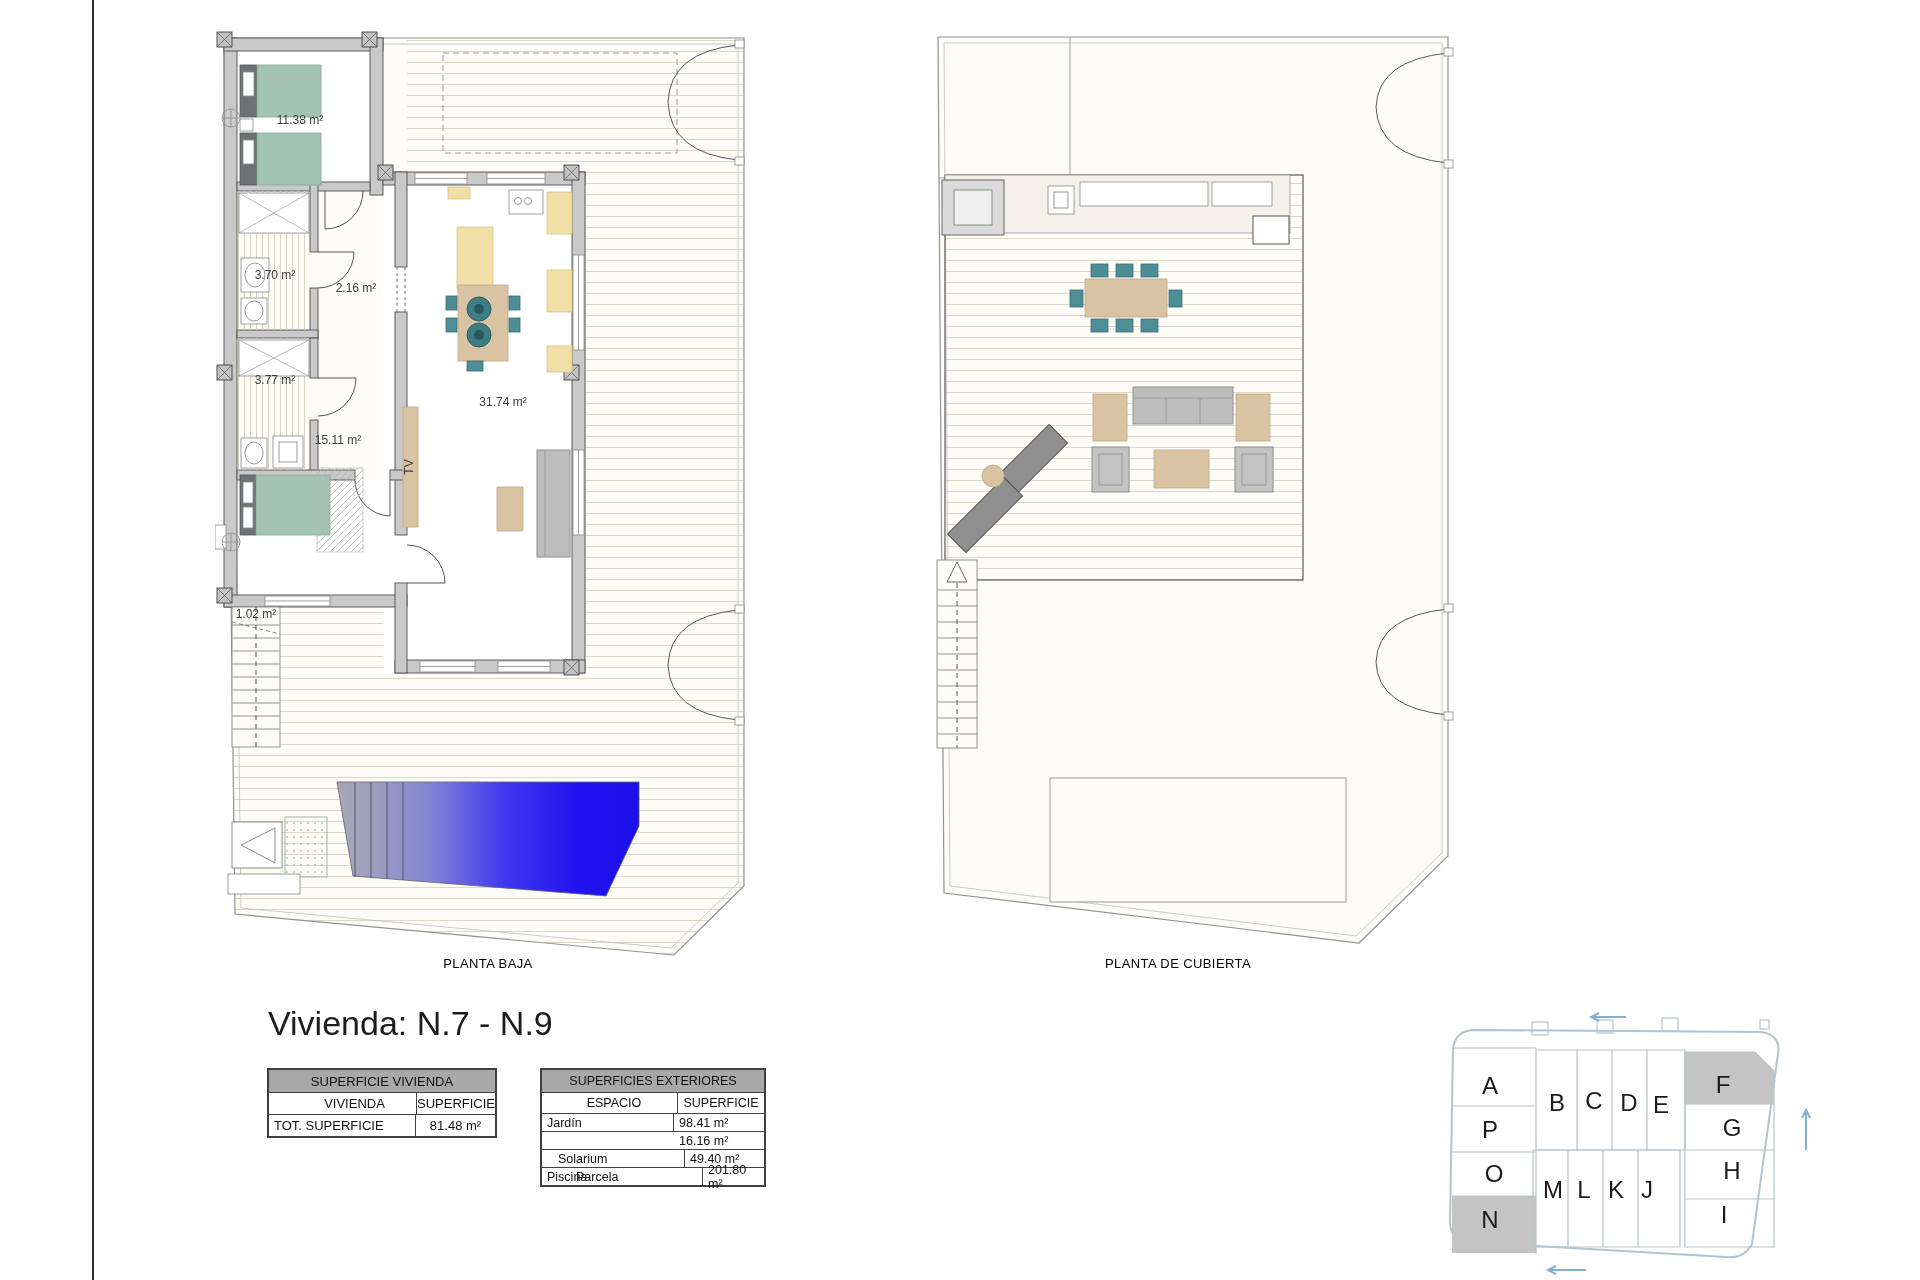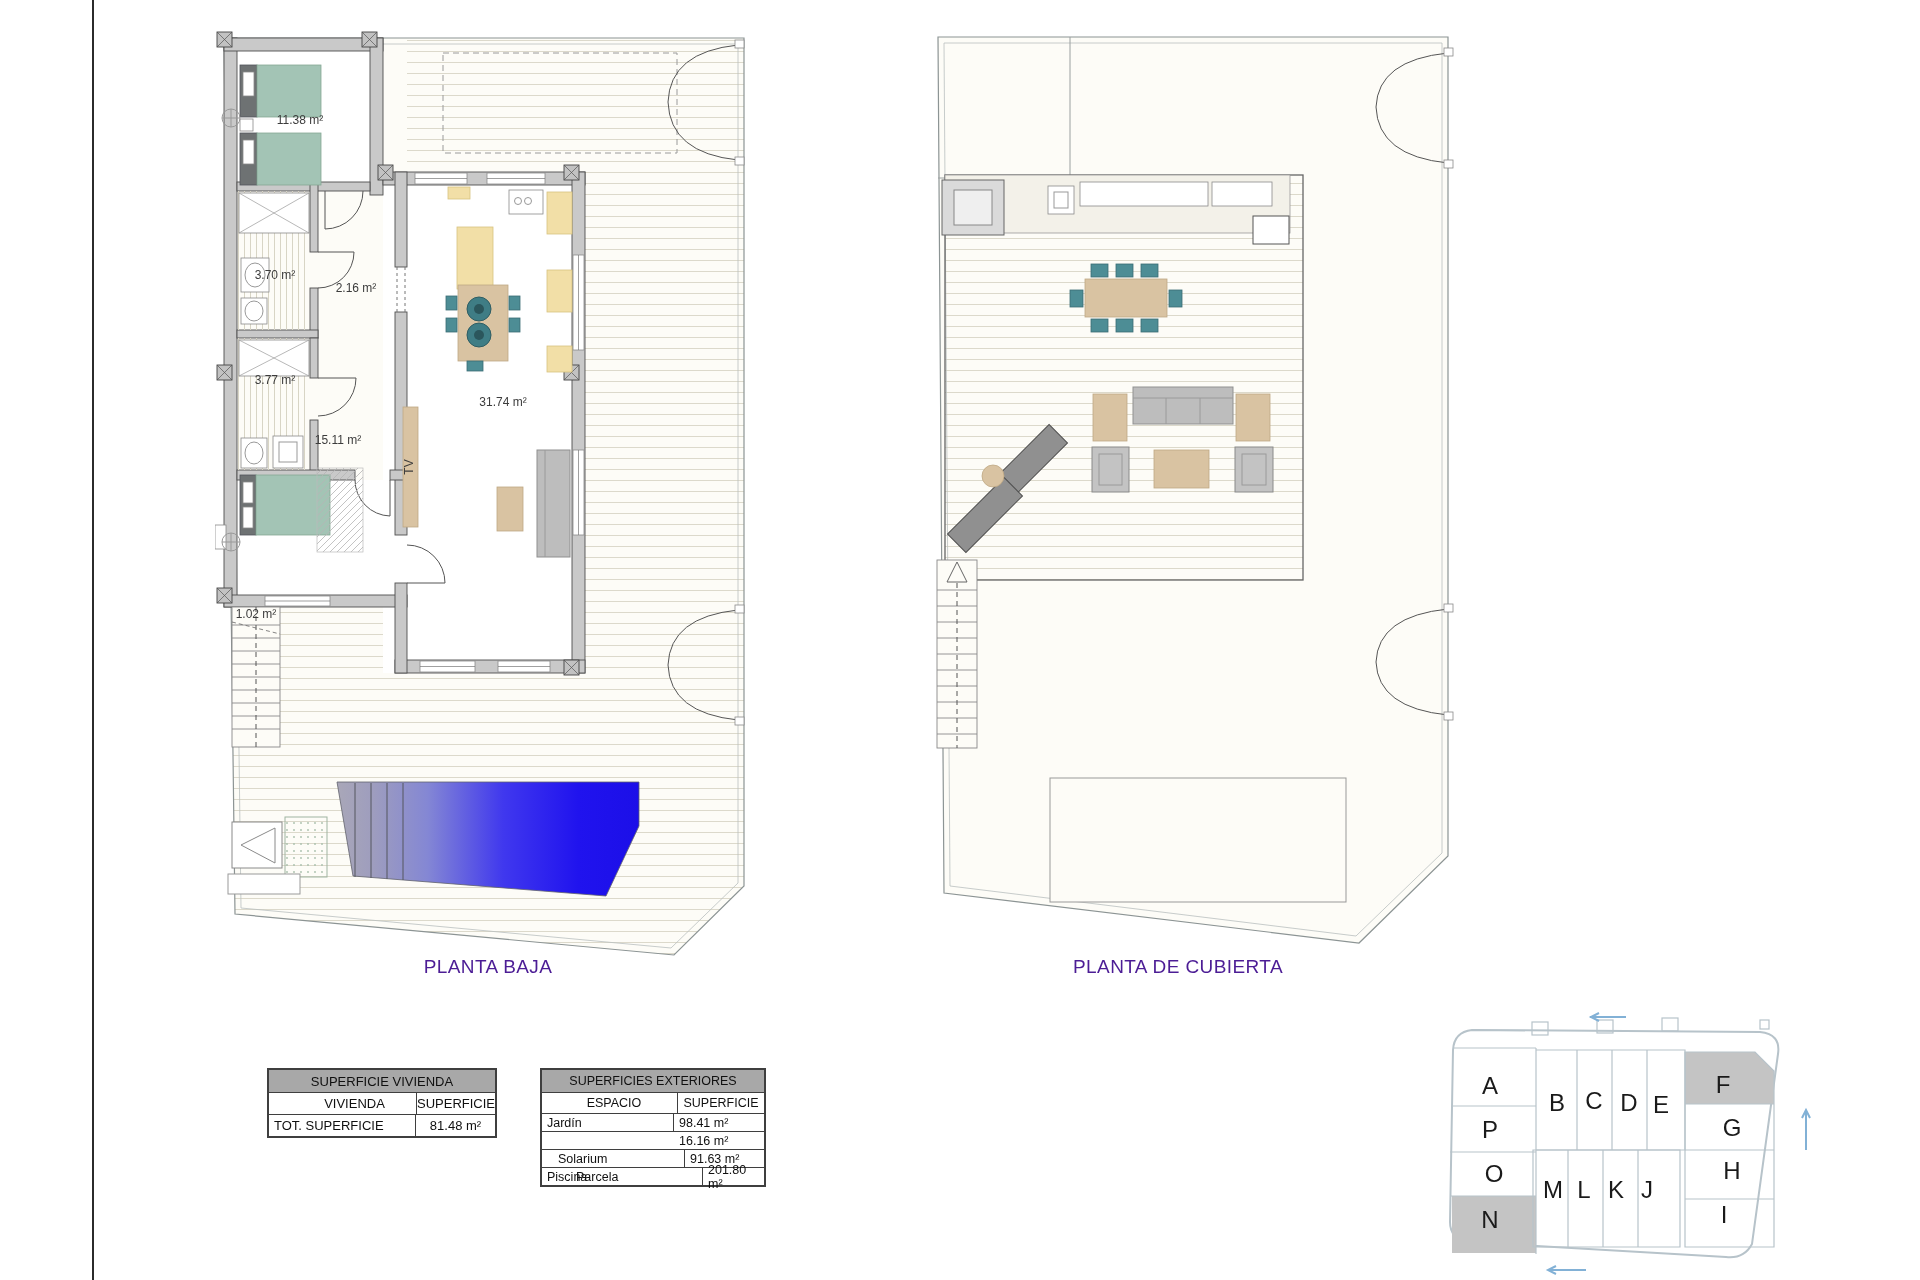--- a/index.html
+++ b/index.html
@@ -12,21 +12,21 @@
   .pill{fill:#c2c2c2;stroke:#444;stroke-width:0.9;}
   .c-sage{fill:var(--sage_bed,#a3c4b5);stroke:#85a895;stroke-width:0.8;}
   .c-teal{fill:var(--teal_furniture,#4d8d95);stroke:#3a6d74;stroke-width:0.8;}
   .c-tan{fill:var(--tan_wood,#d9c3a2);stroke:#bfa884;stroke-width:0.8;}
   .c-yel{fill:var(--kitchen_yellow,#f2dfa7);stroke:#d8c280;stroke-width:0.8;}
   .dark{fill:#6e7273;stroke:#50545a;stroke-width:0.8;}
   .wht{fill:#ffffff;stroke:#8a8a8a;stroke-width:0.8;}
   .arc{fill:none;stroke:#555;stroke-width:1;}
   .oline{fill:none;stroke:#8c9494;stroke-width:1.2;}
   .oline2{fill:none;stroke:#b9bfbf;stroke-width:0.8;}
-  .caption{font-size:19px;color:#4c1d95;letter-spacing:0.4px;text-align:center;}
+  .caption{font-size:13px;color:#000000;letter-spacing:0.4px;text-align:center;}
   #title{font-size:34px;color:#1c1c1c;}
   .tbl{border:2px solid #3f3f3f;font-size:13px;color:#101010;}
   .tbl .hdr{background:var(--table_header_gray,#a8a8a8);border-bottom:1px solid #3f3f3f;
             display:flex;align-items:center;justify-content:center;}
   .tbl .sub{background:var(--table_subheader_gray,#d6d6d6);}
   .tbl .r{display:flex;border-bottom:1px solid #3f3f3f;background:#fff;}
   .tbl .r:last-child{border-bottom:none;}
   .tbl .c{display:flex;align-items:center;}
   .tbl .c1{border-right:1px solid #3f3f3f;}
   .cc{justify-content:center;}
@@ -395,20 +395,21 @@
       <path class="arc" d="M 518,579 Q 448,586 446,632"></path>
         <path class="arc" d="M 518,685 Q 448,678 446,632"></path>
       <rect class="wht" x="514" y="574" width="9" height="8"></rect>
         <rect class="wht" x="514" y="682" width="9" height="8"></rect>
     </g>
   </svg>
 
   <div class="abs caption" style="left:368px;top:956px;width:240px;">PLANTA BAJA</div>
   <div class="abs caption" style="left:1028px;top:956px;width:300px;">PLANTA DE CUBIERTA</div>
 
+  <div id="title" class="abs" style="left:268px;top:1004px;">Vivienda: N.7 - N.9</div>
 
   <div class="abs tbl" style="left:267px;top:1068px;width:226px;">
     <div class="hdr" style="height:22px;">SUPERFICIE VIVIENDA</div>
     <div class="r sub" style="height:21px;">
       <div class="c c1 cc" style="width:141px;padding-left:24px;">VIVIENDA</div>
       <div class="c cc" style="flex:1;">SUPERFICIE</div>
     </div>
     <div class="r" style="height:21px;">
       <div class="c c1 cl" style="width:141px;">TOT. SUPERFICIE</div>
       <div class="c cc" style="flex:1;">81.48 m²</div>
@@ -424,21 +425,21 @@
     <div class="r" style="height:17px;">
       <div class="c c1 cl" style="width:126px;">Jardín</div>
       <div class="c cl" style="flex:1;">98.41 m²</div>
     </div>
     <div class="r" style="height:17px;">
       <div class="c c1 cl" style="width:126px;margin-top:45px;">Piscina</div>
       <div class="c cl" style="flex:1;">16.16 m²</div>
     </div>
     <div class="r" style="height:17px;padding-left:11px;">
       <div class="c c1 cl" style="width:126px;">Solarium</div>
-      <div class="c cl" style="flex:1;">91.63 m²</div>
+      <div class="c cl" style="flex:1;">49.40 m²</div>
     </div>
     <div class="r" style="height:17px;">
       <div class="c c1 cl" style="width:126px;margin-left:29px;">Parcela</div>
       <div class="c cl" style="flex:1;">201.80 m²</div>
     </div>
   </div>
 
   <svg class="abs" style="left:1440px;top:1012px;" width="400" height="268" viewBox="0 0 400 268">
     <path class="so" stroke-width="2" d="M 32,18 Q 14,20 13,38 L 10,210 Q 10,228 30,230 L 286,245 Q 304,247 312,232 L 338,42 Q 341,22 320,20 Z"></path>
     <g>

